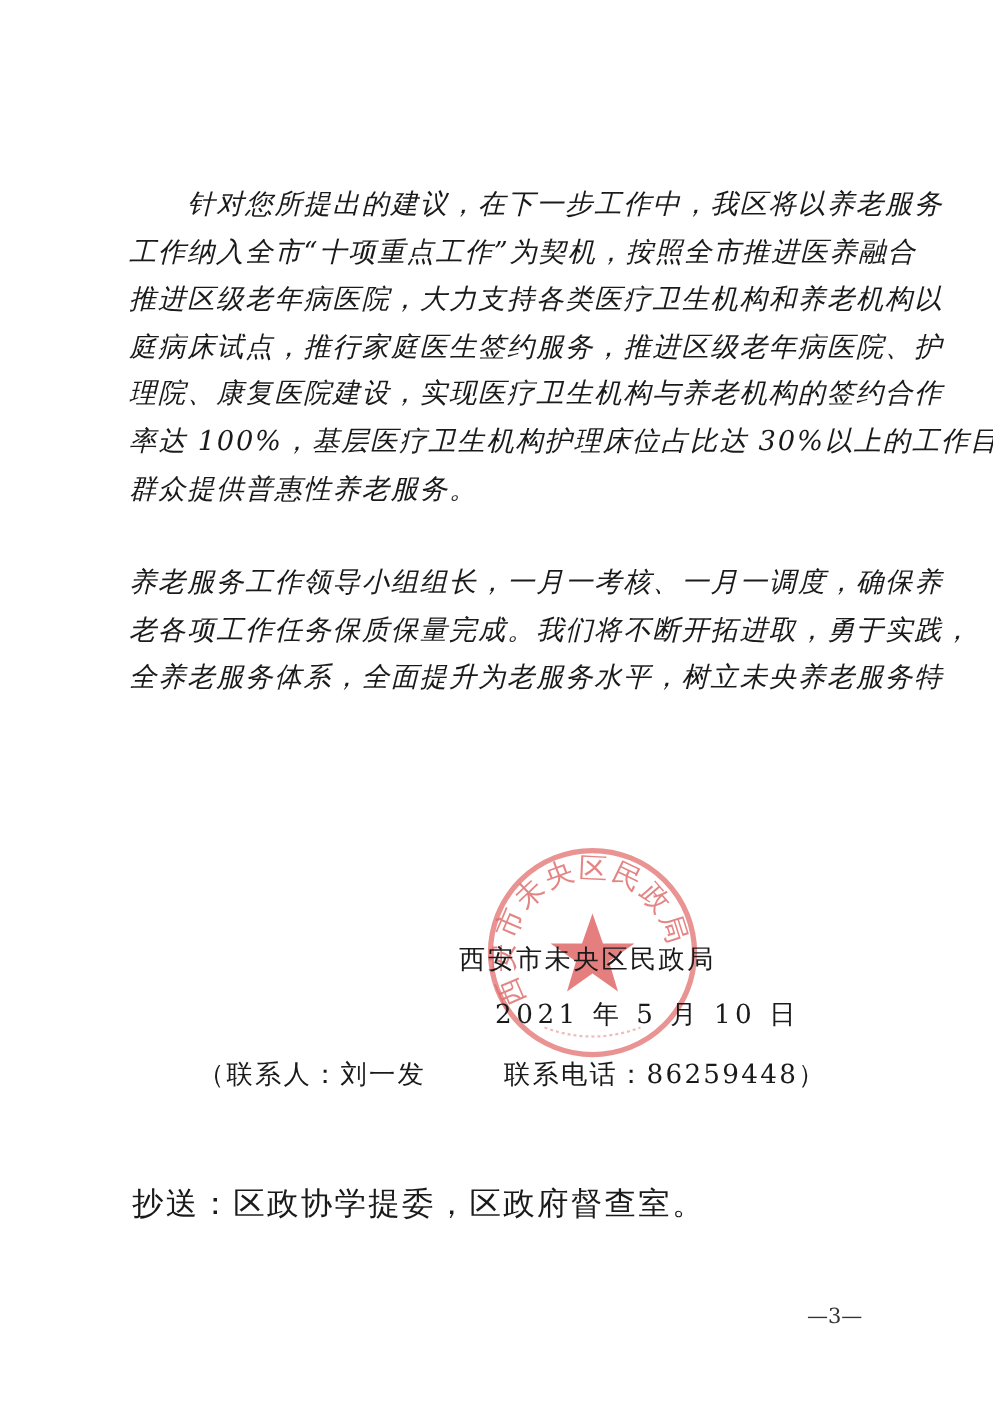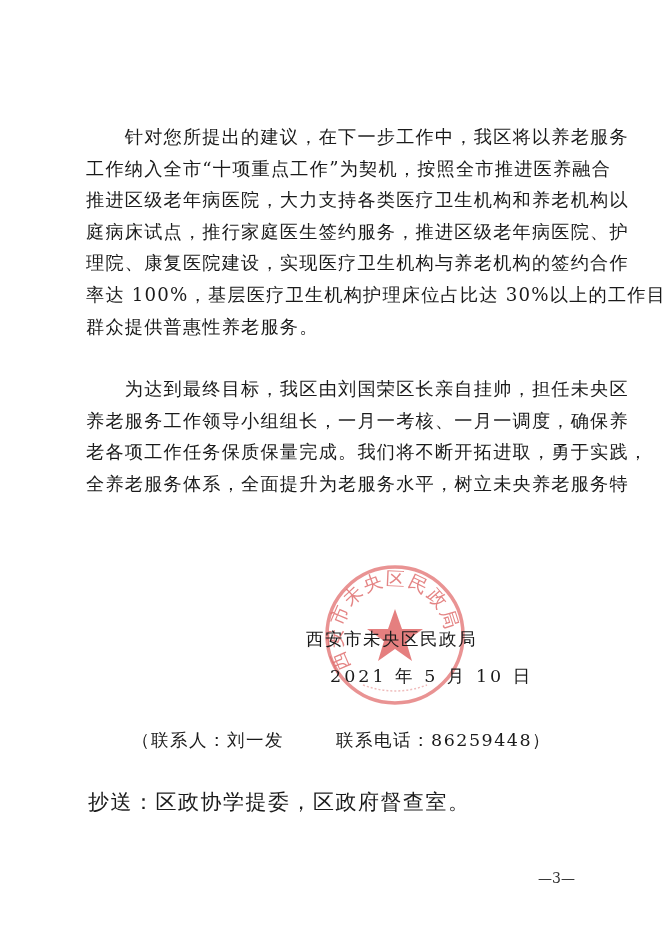--- a/index.html
+++ b/index.html
@@ -1,49 +1,48 @@
 <!DOCTYPE html>
 <html><head>
   <meta charset="utf-8">
   <style>
     html, body { margin:0; padding:0; background:#ffffff; }
     body { width:662px; height:936px; position:relative; overflow:hidden;
       font-family: "DejaVu Serif", "Liberation Serif", serif; color:#1a1a1a; }
     .para { position:absolute; left:86px; width:496px; font-size:18.2px; line-height:31.6px;
       text-align:justify; text-align-last:left; letter-spacing:1.2px; margin:0; }
-    .para .ln { display:block; white-space:nowrap; text-align:justify; text-align-last:justify; }
+    .para .ln { display:block; white-space:nowrap; text-align:justify; text-align-last:justify;font-style:italic; }
     .para .ln.last { text-align-last:left; }
     .p1 { top:121px; }
     .p2 { top:373px; }
     .seal { position:absolute; left:323px; top:563px; width:144px; height:144px; }
     .sig { position:absolute; font-size:17.5px; letter-spacing:1.5px; white-space:nowrap; }
     .sig-org { left:306px; top:627px; }
     .sig-date { left:330px; top:664px; letter-spacing:3px; }
-    .contact { position:absolute; left:132px; top:728px; font-size:17.5px; letter-spacing:1.5px; white-space:nowrap; }
+    .contact { position:absolute; left:132px; top:704px; font-size:17.5px; letter-spacing:1.5px; white-space:nowrap; }
     .contact .gap { display:inline-block; width:52px; }
     .cc { position:absolute; left:88px; top:788px; font-size:21px; letter-spacing:1.5px; white-space:nowrap; }
     .pagenum { position:absolute; left:538px; top:870px; font-size:14px; color:#333; white-space:nowrap; }
   </style>
 </head>
 <body>
 
 <div>
 
   <p class="para p1">
     <span class="ln">　　针对您所提出的建议，在下一步工作中，我区将以养老服务</span>
     <span class="ln">工作纳入全市“十项重点工作”为契机，按照全市推进医养融合</span>
     <span class="ln">推进区级老年病医院，大力支持各类医疗卫生机构和养老机构以</span>
     <span class="ln">庭病床试点，推行家庭医生签约服务，推进区级老年病医院、护</span>
     <span class="ln">理院、康复医院建设，实现医疗卫生机构与养老机构的签约合作</span>
     <span class="ln">率达 100%，基层医疗卫生机构护理床位占比达 30%以上的工作目</span>
     <span class="ln last">群众提供普惠性养老服务。</span>
   </p>
 
   <p class="para p2">
-    <span class="ln">　　为达到最终目标，我区由刘国荣区长亲自挂帅，担任未央区</span>
     <span class="ln">养老服务工作领导小组组长，一月一考核、一月一调度，确保养</span>
     <span class="ln">老各项工作任务保质保量完成。我们将不断开拓进取，勇于实践，</span>
     <span class="ln">全养老服务体系，全面提升为老服务水平，树立未央养老服务特</span>
   </p>
 
   <svg class="seal" viewBox="0 0 144 144">
     <defs>
       <path id="sealArc" d="M 28 104 A 52 52 0 1 1 118 96"></path>
     </defs>
     <circle cx="72" cy="72" r="68" fill="none" stroke="#e58080" stroke-width="3.5" opacity="0.85"></circle>

